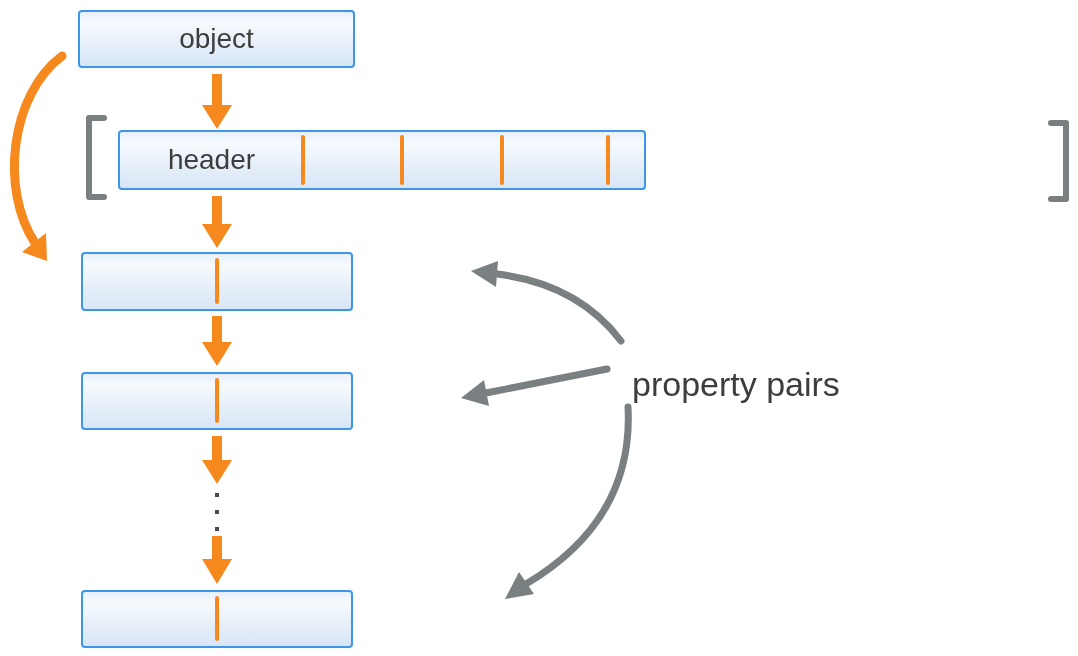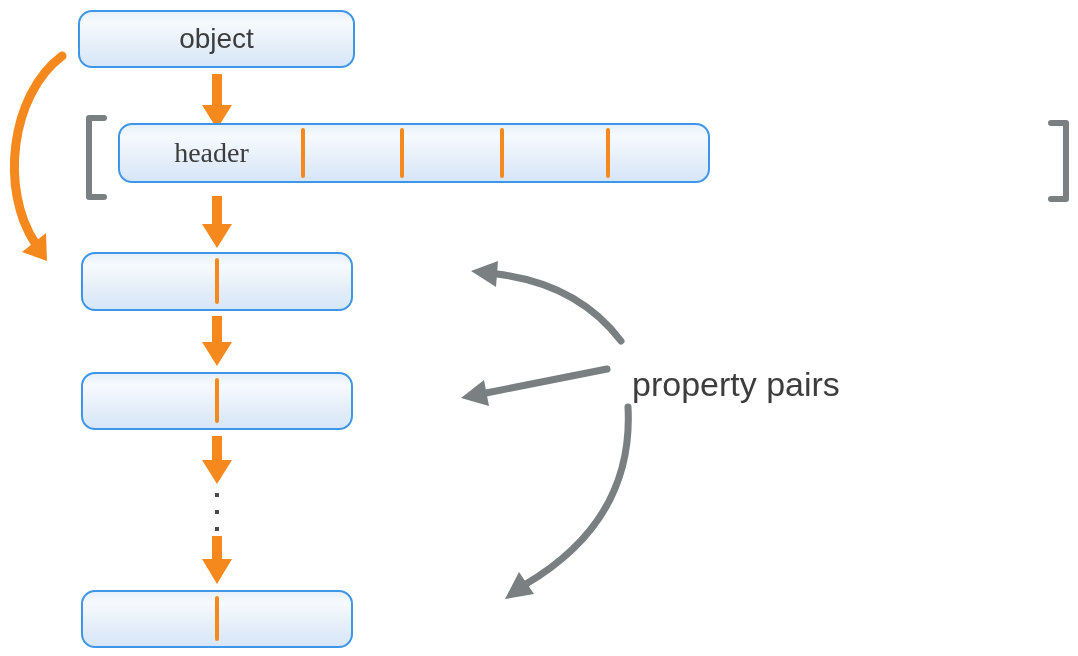--- a/index.html
+++ b/index.html
@@ -14,34 +14,34 @@
   .arrow-layer {
     position: absolute;
     left: 0; top: 0;
     width: 1078px; height: 656px;
     pointer-events: none;
   }
   .box {
     position: absolute;
     box-sizing: border-box;
     border: 2px solid #3E96E9;
-    border-radius: 14px;
+    border-radius: 4px;
     background: linear-gradient(180deg, #E7F0FA 0%, #F6FAFE 20%, #E6EFF9 60%, #D7E6F8 100%);
   }
   .box-label {
     position: absolute;
     inset: 0;
     display: flex;
     align-items: center;
     justify-content: center;
     color: #3D3D3D;
     font-size: 28px;
   }
   .object-box { left: 78px; top: 10px; width: 277px; height: 58px; }
-  .hashmap-box { left: 118px; top: 123px; width: 592px; height: 60px; font-family: Liberation Serif, serif; }
+  .hashmap-box { left: 118px; top: 130px; width: 528px; height: 60px; }
   .header-cell {
     position: absolute;
     left: 0; top: 0; bottom: 0;
     width: 183px;
     display: flex;
     align-items: center;
     justify-content: center;
     color: #3D3D3D;
     font-size: 28px;
   }

